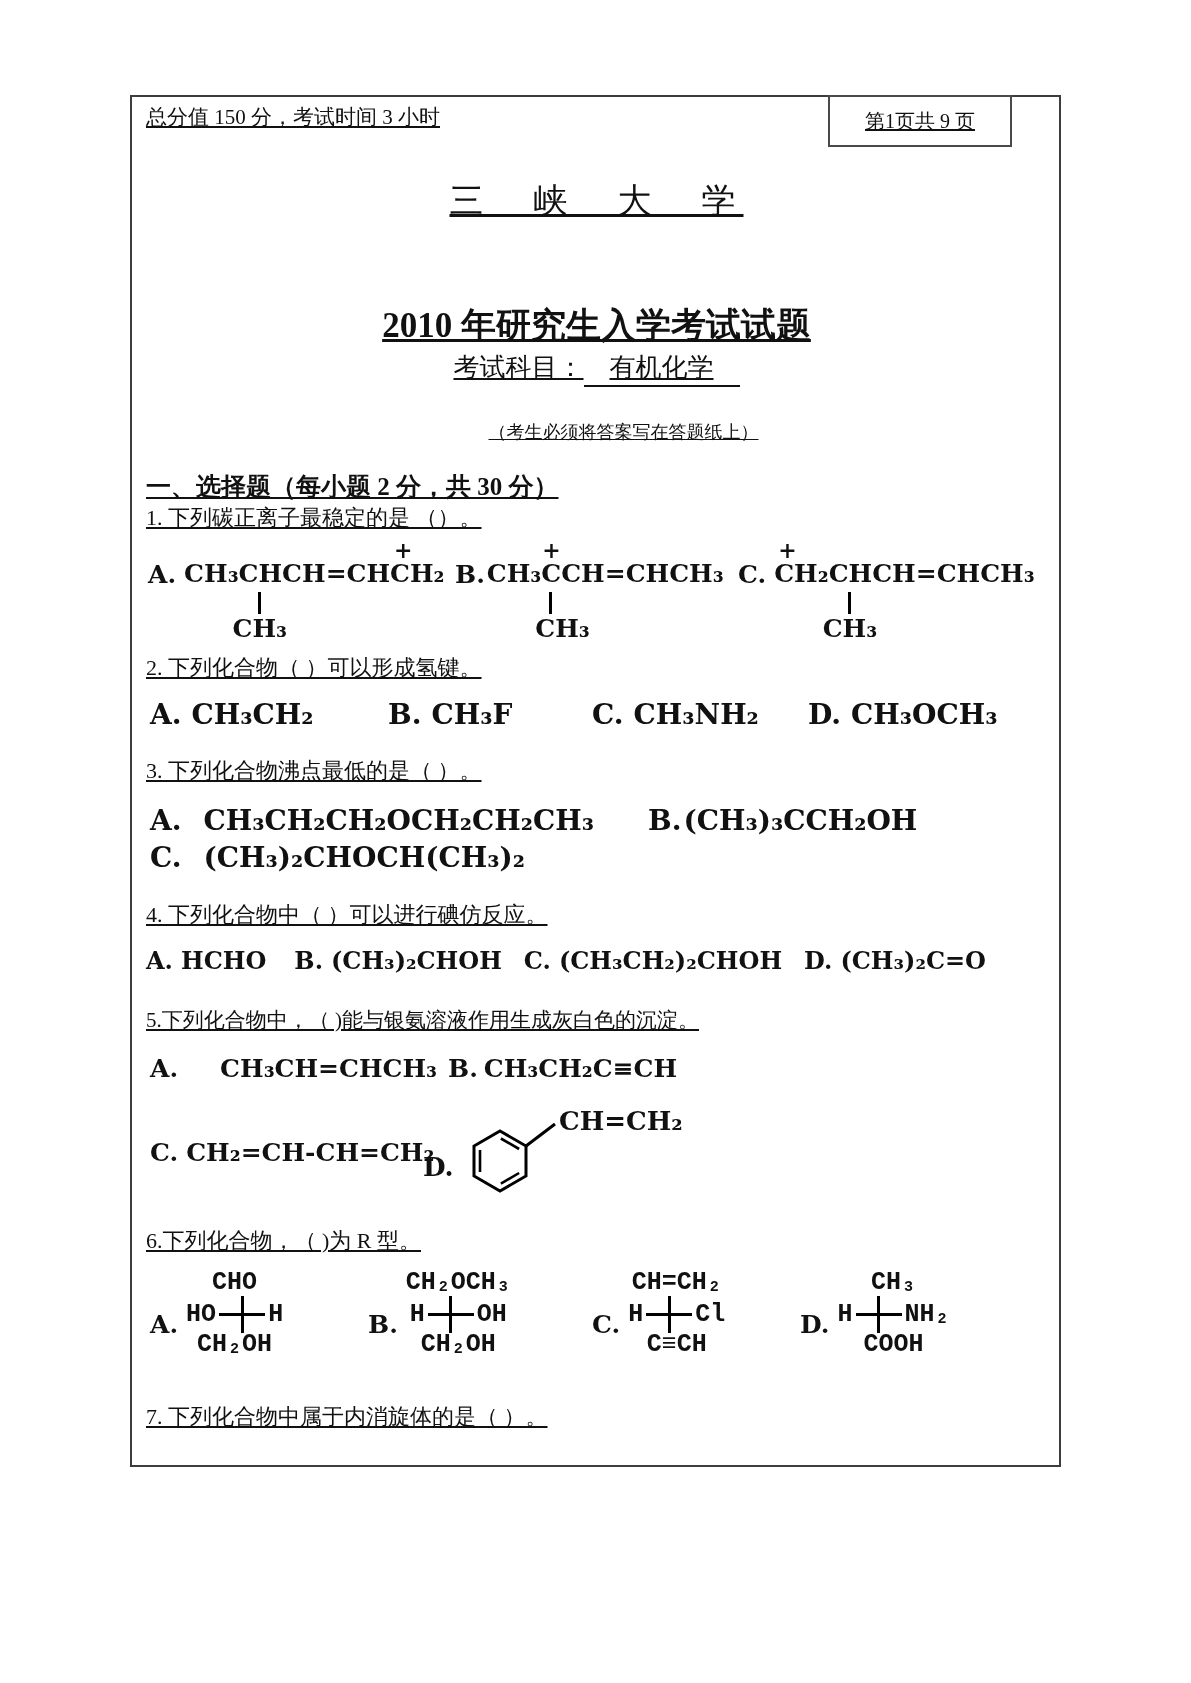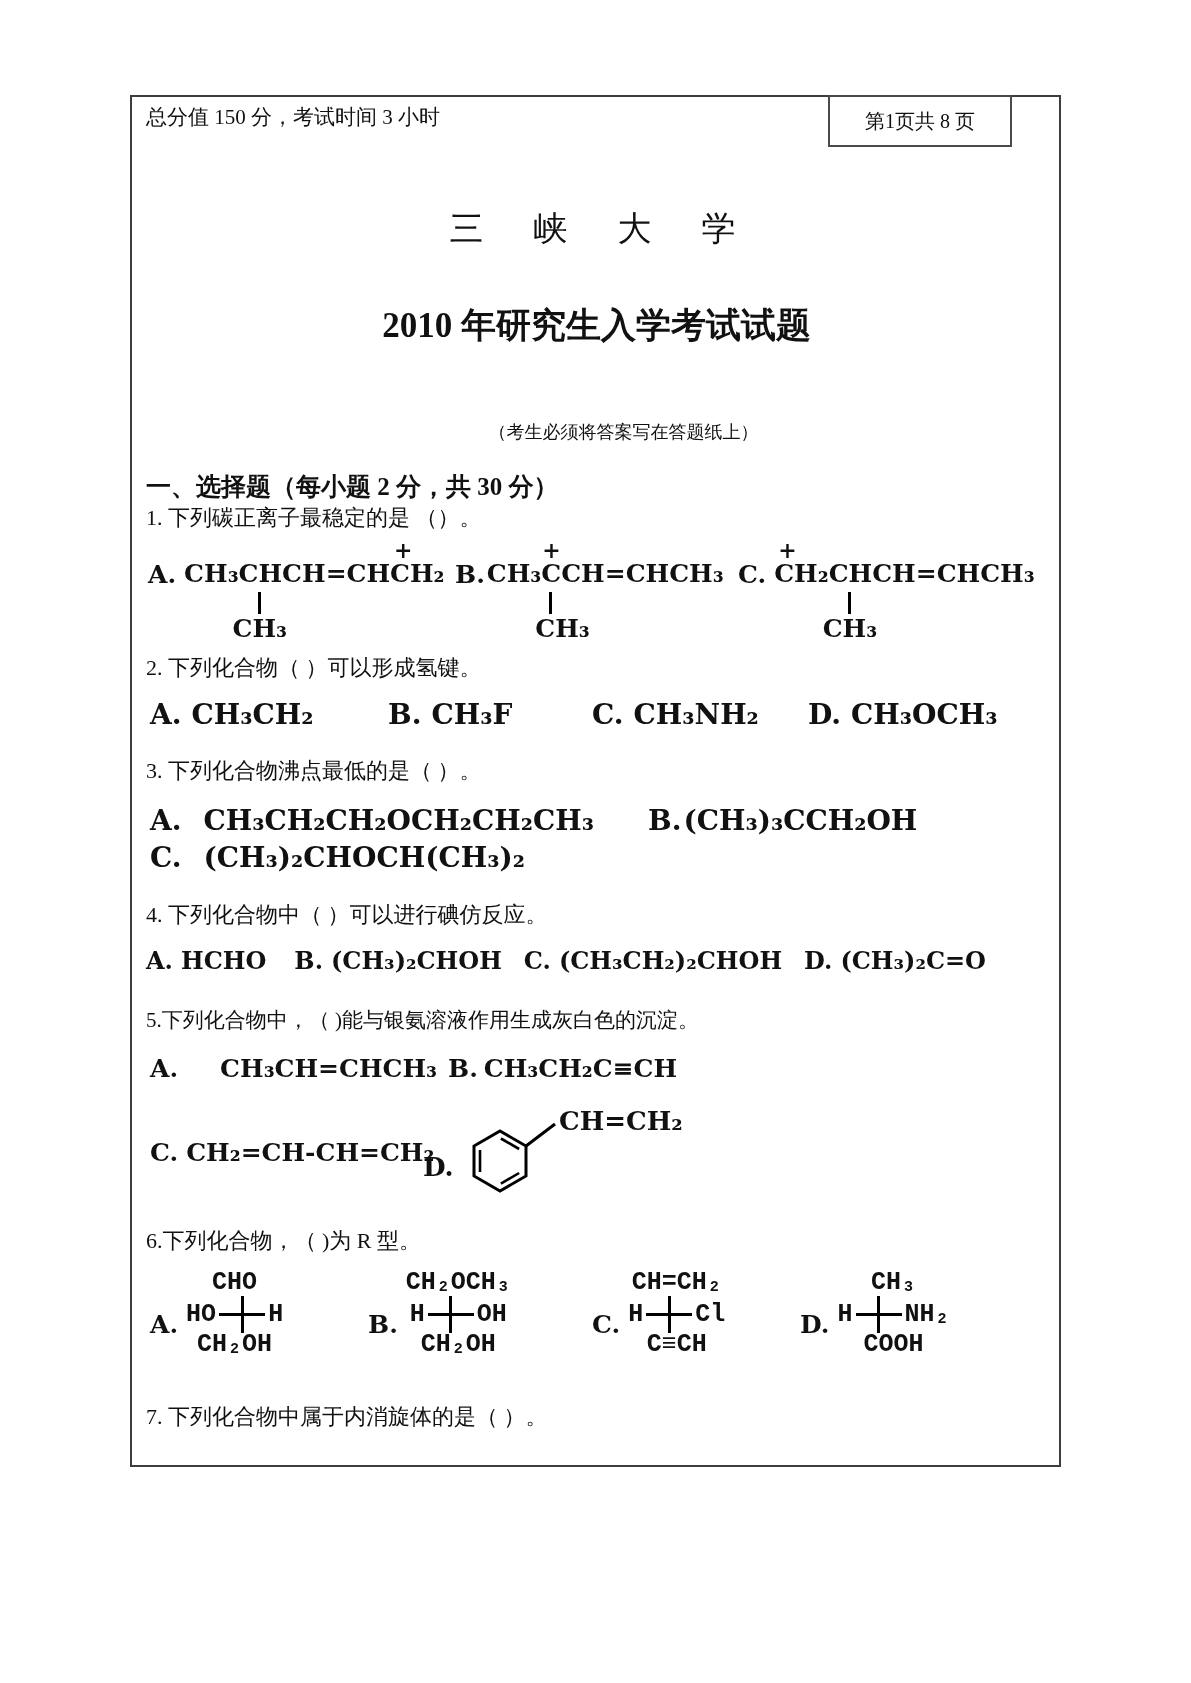--- a/index.html
+++ b/index.html
@@ -8,29 +8,29 @@
     width:1191px;height:1683px;
     background:#ffffff;
     font-family:"Liberation Serif","DejaVu Serif",serif;
     color:#111;
     overflow:hidden;
   }
   .border-box{
     position:absolute;left:130px;top:95px;width:931px;height:1372px;
     border:2px solid #3d3d3d;background:#fff;box-sizing:border-box;
   }
-  .abs{position:absolute;white-space:nowrap;}
+  .abs{position:absolute;white-space:nowrap;text-decoration:underline;}
   .header-note{left:146px;top:103px;font-size:21px;}
   .page-info-box{
     left:828px;top:95px;width:184px;height:52px;
     border:2px solid #4a4a4a;background:#fff;box-sizing:border-box;
     display:flex;align-items:center;justify-content:center;font-size:20px;
   }
   .center-line{left:130px;width:933px;text-align:center;}
-  .university-title{top:178px;font-size:34px;letter-spacing:8px;margin-top:28px;}
+  .university-title{top:178px;font-size:34px;letter-spacing:8px;}
   .exam-title{top:258px;font-size:35px;font-weight:700;margin-top:44px;}
   .subject-line{top:350px;font-size:26px;}
   .subject-underline{border-bottom:2px solid #111;padding:0 26px 3px 26px;}
   .notice-line{top:420px;font-size:18px;padding-left:27px;}
   .section-heading{left:146px;top:470px;font-size:25px;font-weight:700;}
   .stem{left:146px;font-size:22px;}
   .formula{font-family:"DejaVu Serif","Liberation Serif",serif;font-weight:700;}
   
   .q1-opt{position:absolute;display:flex;align-items:flex-start;font-size:25px;white-space:nowrap;}
   .q1-opt .opt-label{margin-right:8px;}
@@ -60,26 +60,29 @@
 </head>
 <body>
 
 <div class="page">
 
   <div class="border-box"></div>
 
   <div class="abs header-note">总分值 150 分，考试时间 3 小时</div>
 
   <div class="abs page-info-box">
-    <span>第1页共 8 页</span>
+    <span>第1页共 9 页</span>
   </div>
 
   <div class="abs center-line university-title">三　峡　大　学</div>
   <div class="abs center-line exam-title">2010 年研究生入学考试试题</div>
 
+  <div class="abs center-line subject-line">
+    <span>考试科目：</span><span class="subject-underline">有机化学</span>
+  </div>
 
   <div class="abs center-line notice-line">（考生必须将答案写在答题纸上）</div>
 
   <div class="abs section-heading">一、选择题（每小题 2 分，共 30 分）</div>
 
   <div class="abs stem" style="top:503px">1. 下列碳正离子最稳定的是 （）。</div>
 
   <div class="q1-opt formula" style="left:148px;top:560px">
     <span class="opt-label">A.</span>
     <span class="seg">CH₃</span>

